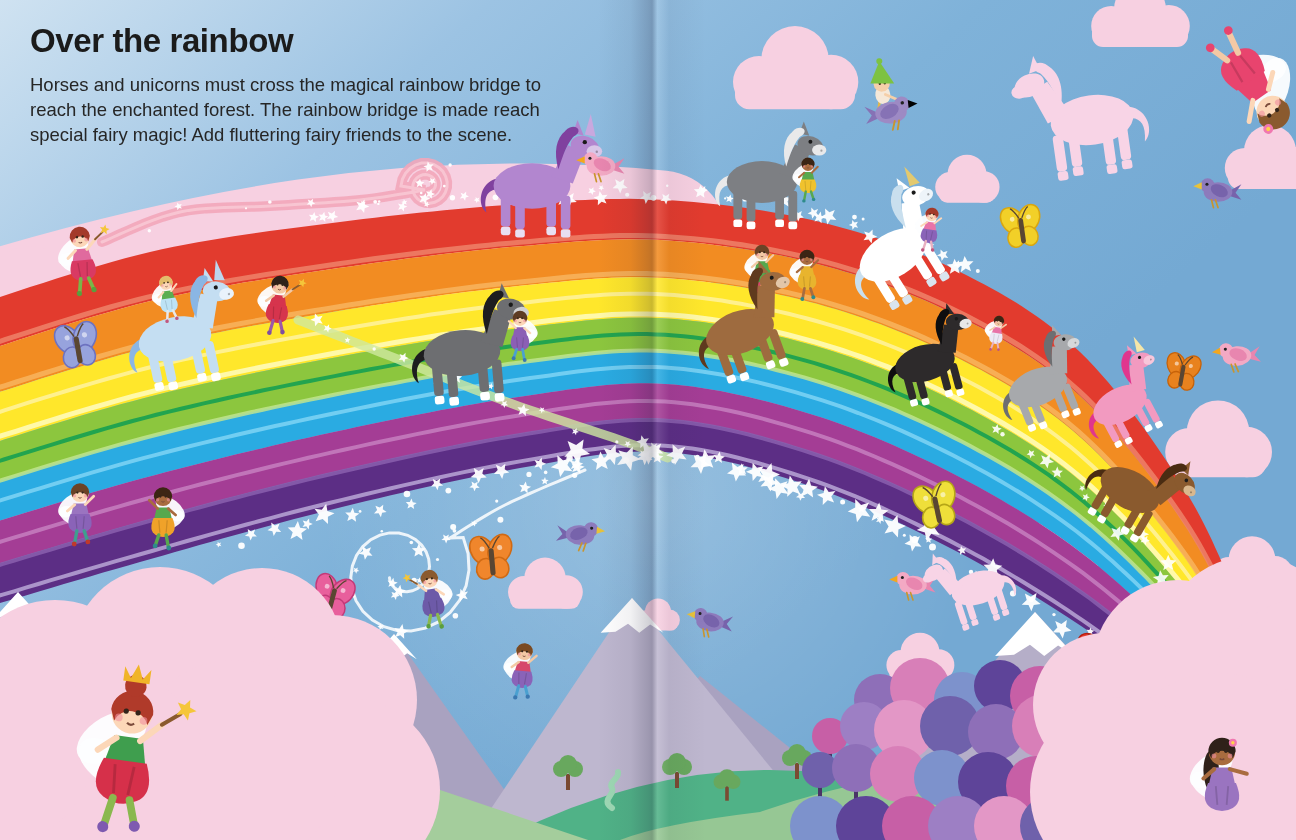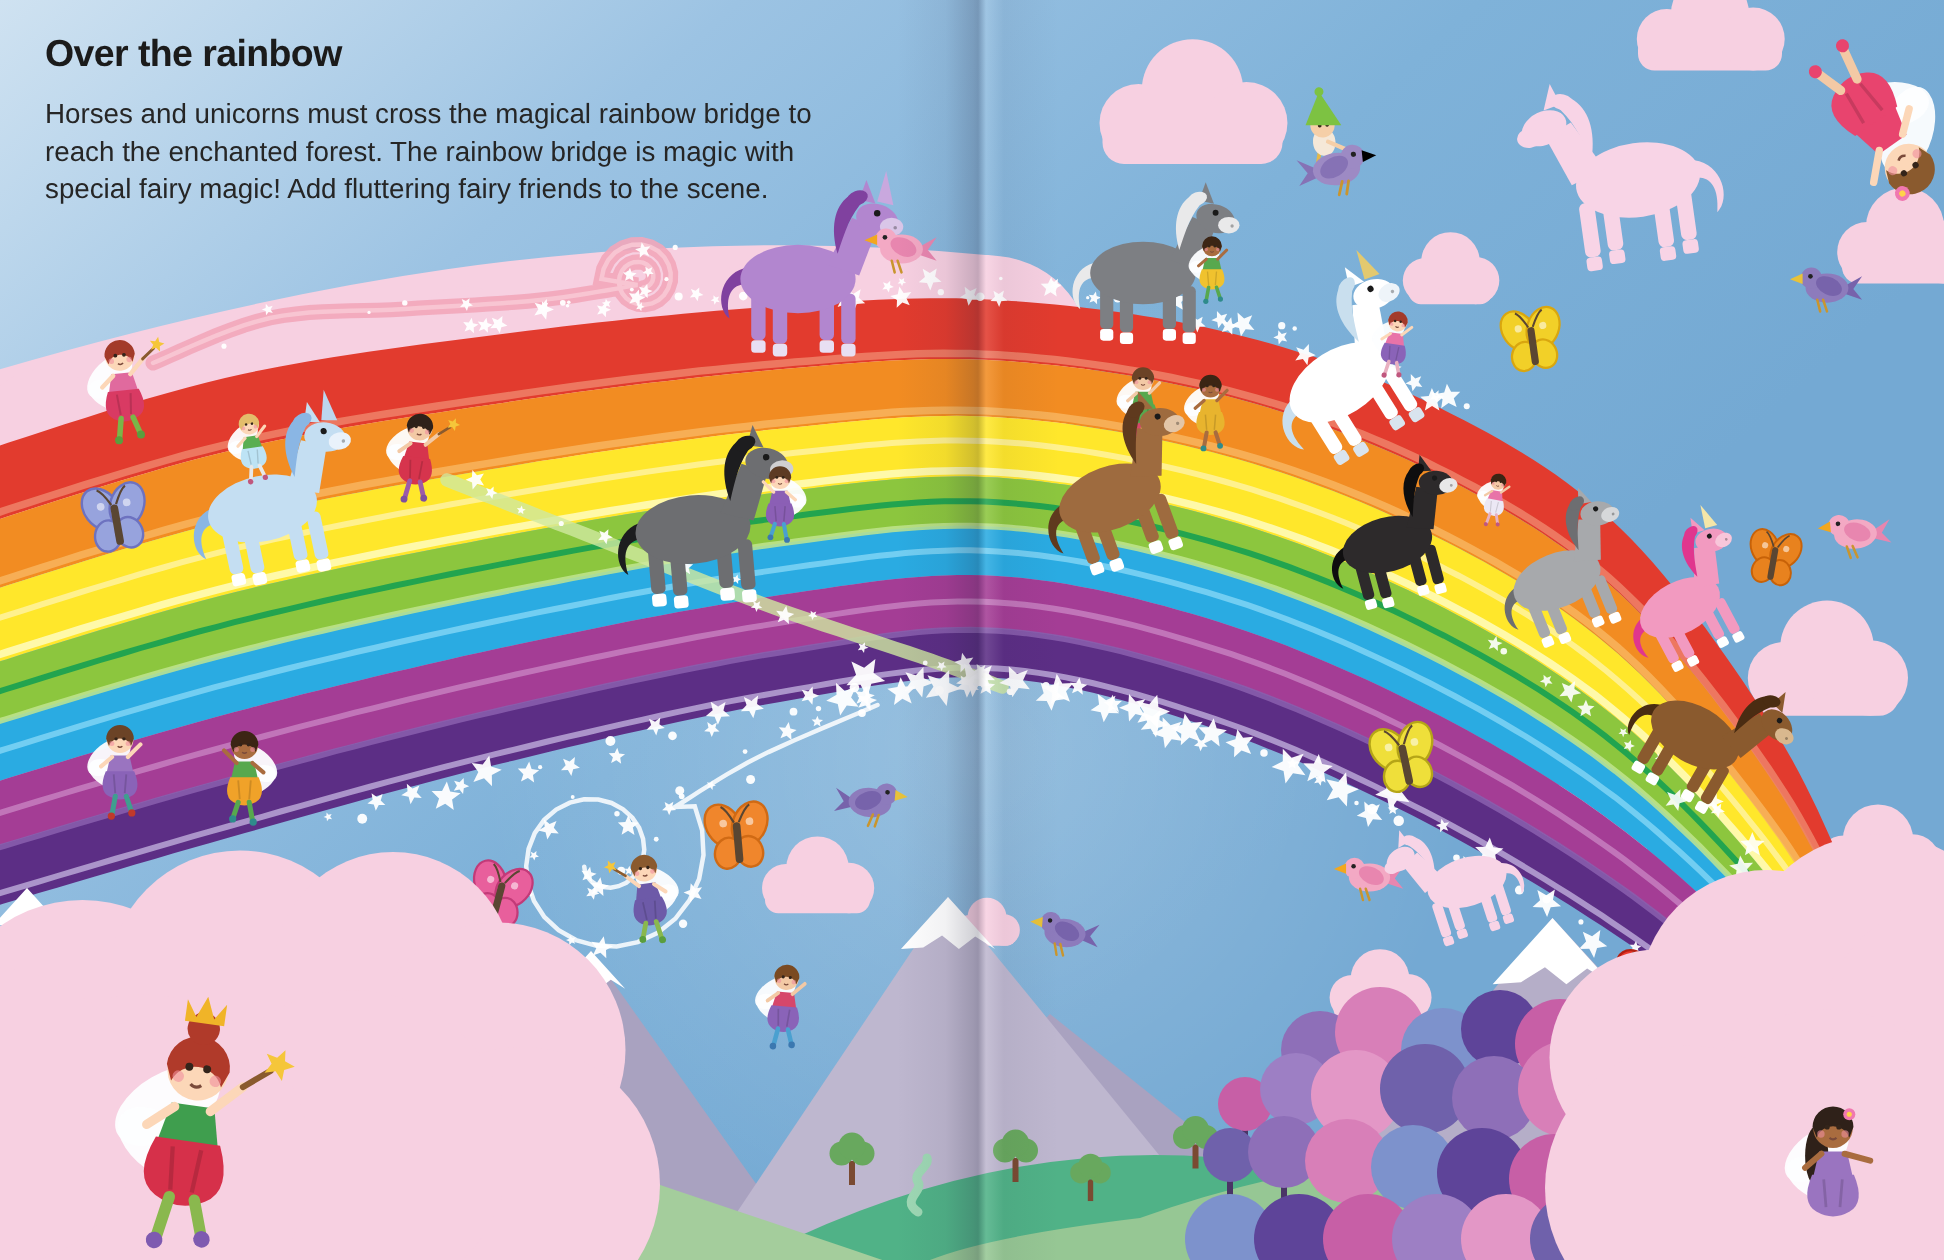--- a/index.html
+++ b/index.html
@@ -1,20 +1,20 @@
 <!DOCTYPE html>
 <html><head>
 <meta charset="utf-8">
 <style>
   html,body{margin:0;padding:0;background:#ffffff;}
   .book{position:relative;width:1296px;height:840px;overflow:hidden;
         font-family:"Liberation Sans","DejaVu Sans",sans-serif;}
   #scene{position:absolute;left:0;top:0;}
   .textblock{position:absolute;left:30px;top:22px;width:525px;pointer-events:none;}
-  .textblock h1{margin:0 0 13px 0;font-size:25px;font-weight:800;color:#1b1b1b;letter-spacing:-0.4px;}
+  .textblock h1{margin:0 0 13px 0;font-size:33px;font-weight:800;color:#1b1b1b;letter-spacing:-0.4px;}
   .textblock p{margin:0;font-size:18.5px;line-height:1.34;color:#262626;font-weight:500;}
   .gutter{position:absolute;left:598px;top:0;width:108px;height:840px;pointer-events:none;
     background:linear-gradient(90deg, rgba(30,30,55,0) 0%, rgba(30,30,55,0.06) 30%,
       rgba(30,30,55,0.20) 47%, rgba(30,30,55,0.24) 50%, rgba(255,255,255,0.12) 55%,
       rgba(30,30,55,0.05) 66%, rgba(30,30,55,0) 100%);}
 </style>
 </head>
 <body>
 
 <div class="book">
@@ -1201,16 +1201,16 @@
           <circle cx="-2.5" cy="-18.5" r="1.1" fill="#33241a"></circle>
           <circle cx="2.5" cy="-18.5" r="1.1" fill="#33241a"></circle>
           <circle cx="-5.2" cy="-15.5" r="1.6" fill="#f0909e" opacity="0.6"></circle>
           <circle cx="5.2" cy="-15.5" r="1.6" fill="#f0909e" opacity="0.6"></circle>
           <path d="M-1.5,-13.8 Q0,-12.5 1.5,-13.8" stroke="#7a4a3a" stroke-width="0.9" fill="none"></path>
         </g>
       </g>
     </svg>
   <div class="textblock">
     <h1>Over the rainbow</h1>
-    <p>Horses and unicorns must cross the magical rainbow bridge to reach the enchanted forest. The rainbow bridge is magic with special fairy magic! Add fluttering fairy friends to the scene.</p>
+    <p>Horses and unicorns must cross the magical rainbow bridge to reach the enchanted forest. The rainbow bridge is made reach special fairy magic! Add fluttering fairy friends to the scene.</p>
   </div>
   <div class="gutter"></div>
 </div>
 
 </body></html>

